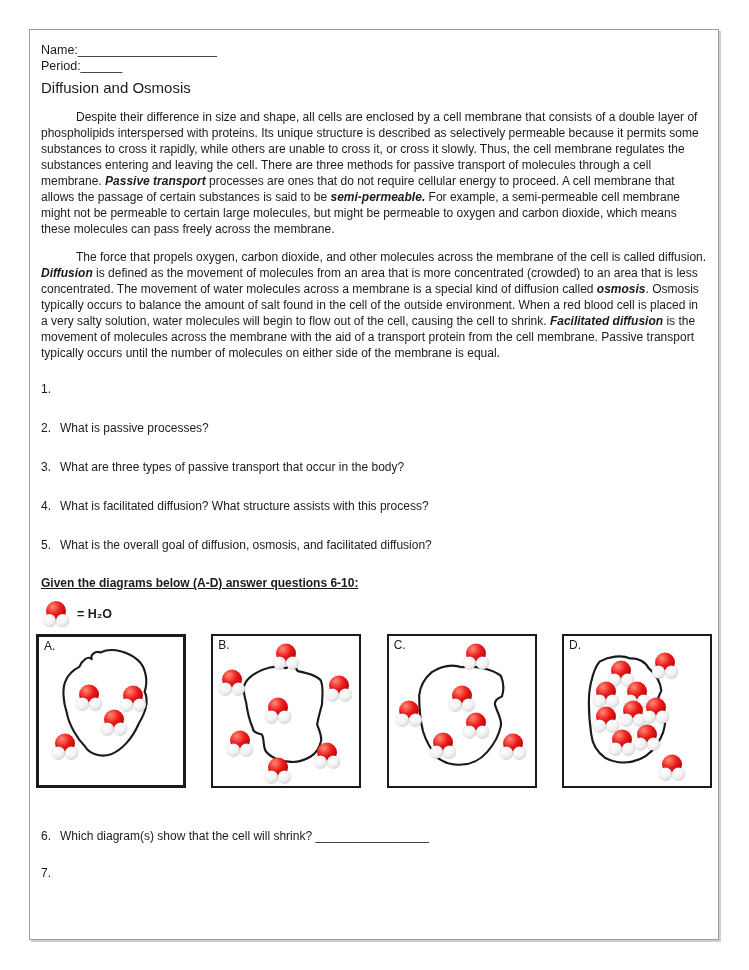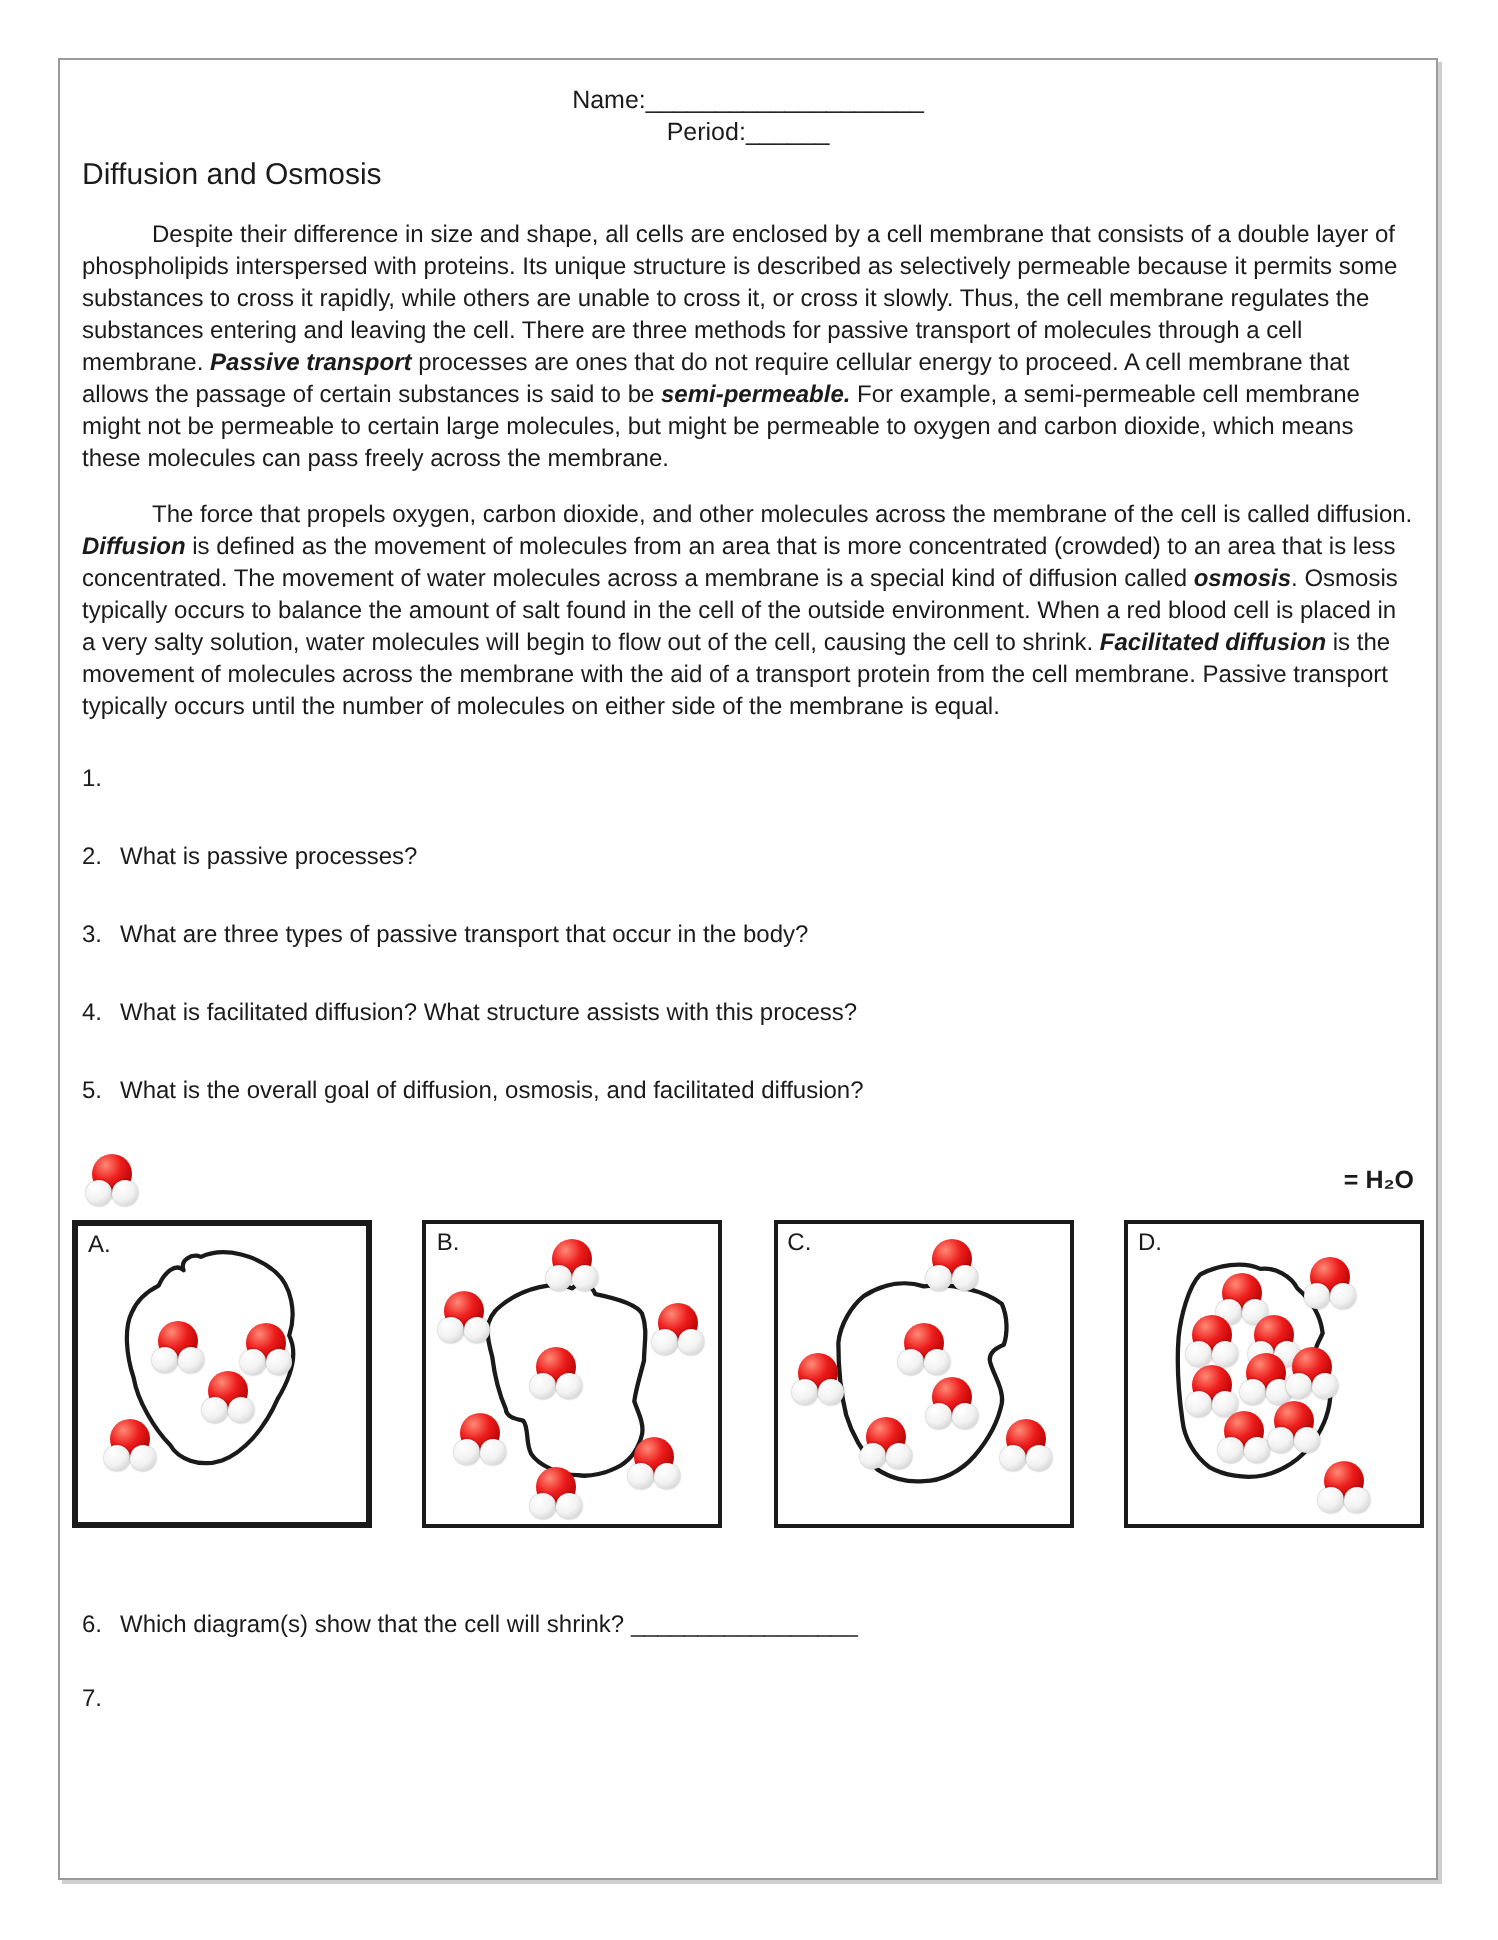--- a/index.html
+++ b/index.html
@@ -3,30 +3,30 @@
 <meta charset="utf-8">
 <style>
   html,body{margin:0;padding:0;background:#ffffff;}
   body{width:749px;height:970px;position:relative;font-family:"Liberation Sans",sans-serif;color:#1b1b1b;}
   .page{
     position:absolute;left:29px;top:29px;width:690px;height:911px;
     background:#fff;border:1px solid #9a9a9a;
     box-shadow:2px 2px 0 #cfcfcf;
     box-sizing:border-box;padding:12px 11px 0 11px;
   }
-  .hdr{text-align:center;font-size:12.5px;line-height:16px;}
+  .hdr{text-align:left;font-size:12.5px;line-height:16px;}
   .titles{font-size:15px;line-height:19px;margin-top:4px;}
   p.body-par{font-size:12px;line-height:16px;margin:12px 0 0 0;text-indent:35px;}
   p.body-par .bi{font-weight:bold;font-style:italic;}
   .questions{margin-top:20px;}
   .q{font-size:12px;line-height:16px;margin-bottom:23px;display:flex;}
   .q .qnum{width:12px;flex:0 0 auto;}
   .q .qtext{margin-left:7px;}
   .section-head{font-size:12px;font-weight:bold;text-decoration:underline;margin-top:16px;}
-  .legend{display:flex;align-items:center;justify-content:space-between;margin-top:10px;height:28px;}
+  .legend{display:flex;align-items:center;justify-content:flex-start;margin-top:10px;height:28px;}
   .legend .legend-text{font-size:12.5px;font-weight:bold;margin-left:6px;}
   .diagrams{display:flex;margin-top:6px;margin-left:-5px;margin-right:-5px;justify-content:space-between;}
   .diagram-box{position:relative;width:150px;height:154px;border:2px solid #1a1a1a;box-sizing:border-box;background:#fff;}
   .diagram-box.first{border-width:3px;}
   .diagram-label{position:absolute;left:5px;top:2px;font-size:12px;z-index:3;}
   .blob-svg{position:absolute;left:0;top:0;width:100%;height:100%;z-index:1;}
   .mol-layer{position:absolute;left:0;top:0;width:100%;height:100%;z-index:2;}
   .molecule{position:absolute;width:30px;height:27px;transform:translate(-50%,-50%);}
   .molecule .o{
     position:absolute;left:5px;top:0;width:20px;height:20px;border-radius:50%;
@@ -74,20 +74,21 @@
     <div class="q">
         <span class="qnum">4.</span>
         <span class="qtext">What is facilitated diffusion?  What structure assists with this process?</span>
       </div>
     <div class="q">
         <span class="qnum">5.</span>
         <span class="qtext">What is the overall goal of diffusion, osmosis, and facilitated diffusion?</span>
       </div>
   </div>
 
+  <div class="section-head">Given the diagrams below (A-D) answer questions 6-10:</div>
 
   <div class="legend">
     <span class="molecule" style="position:relative;transform:none;display:inline-block;">
       <span class="o"></span>
       <span class="h hl"></span>
       <span class="h hr"></span>
     </span>
     <span class="legend-text">= H₂O</span>
   </div>
 

